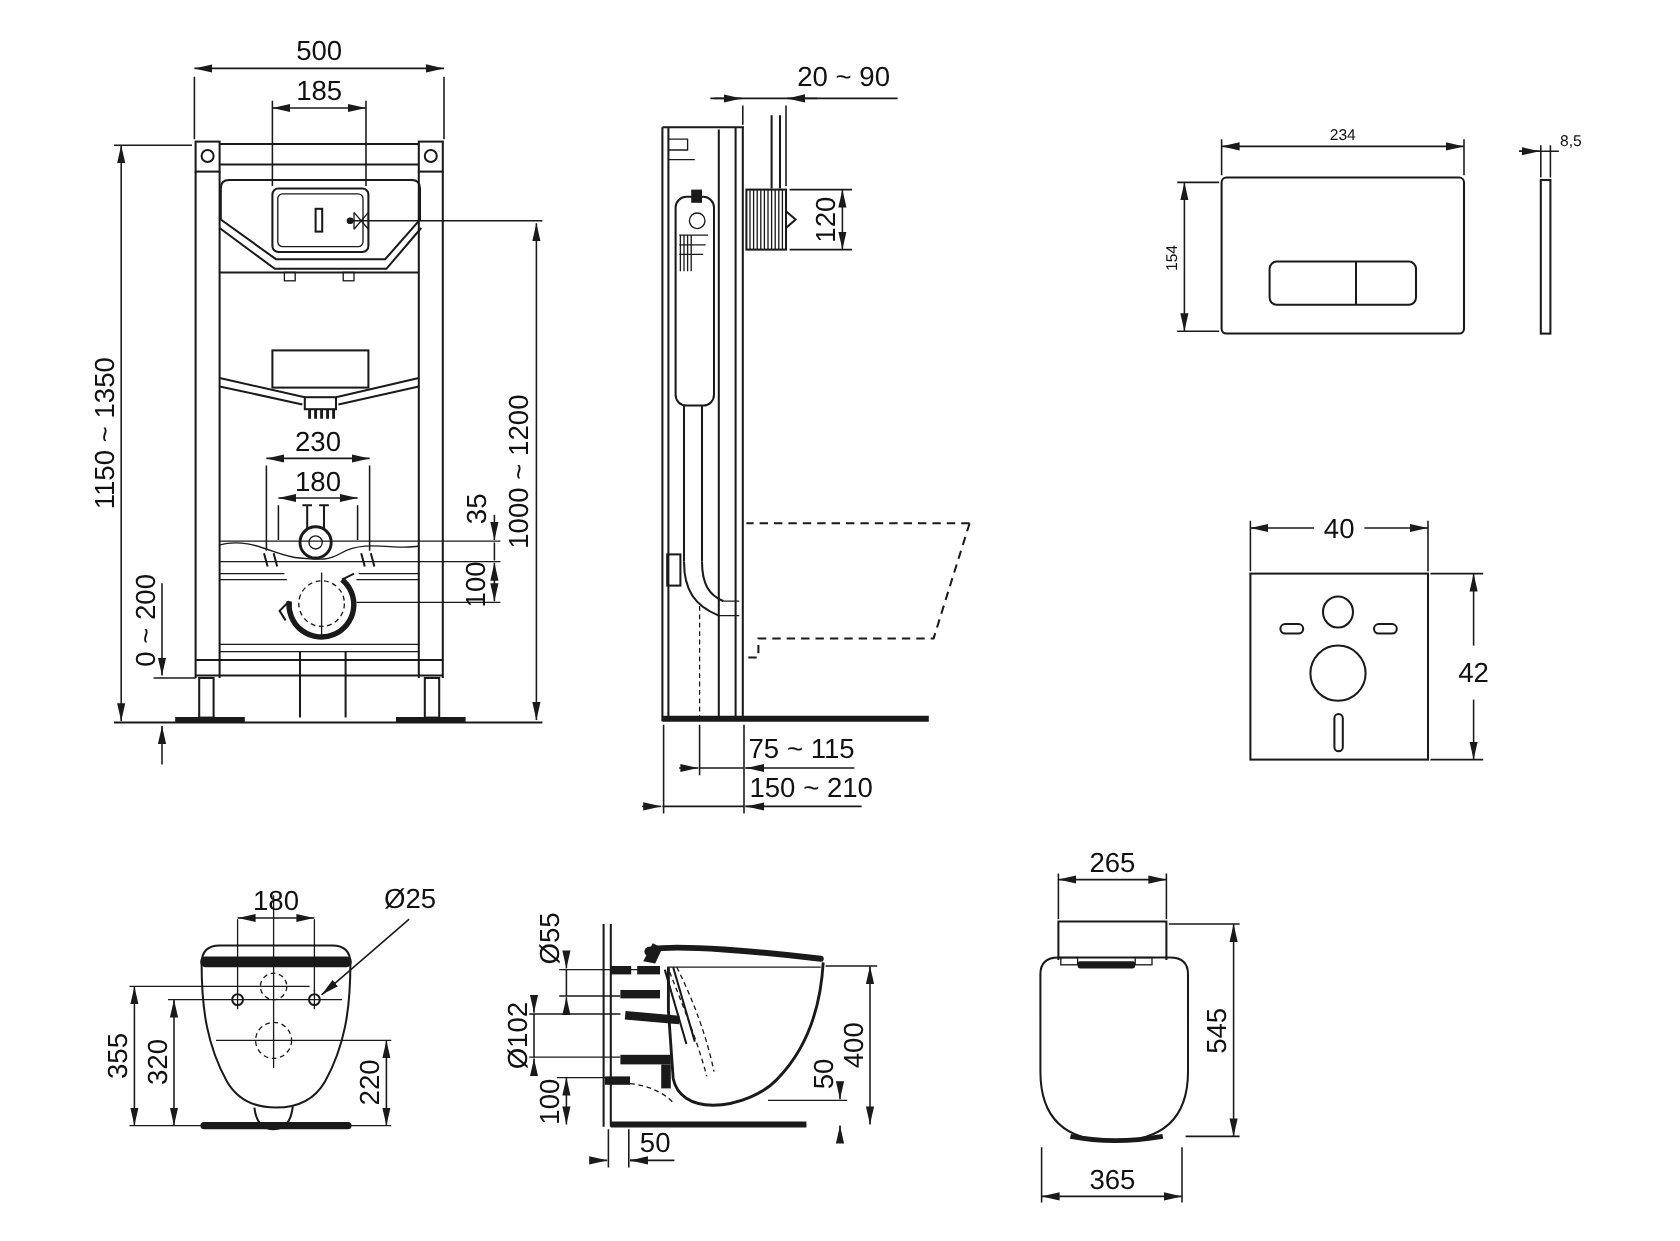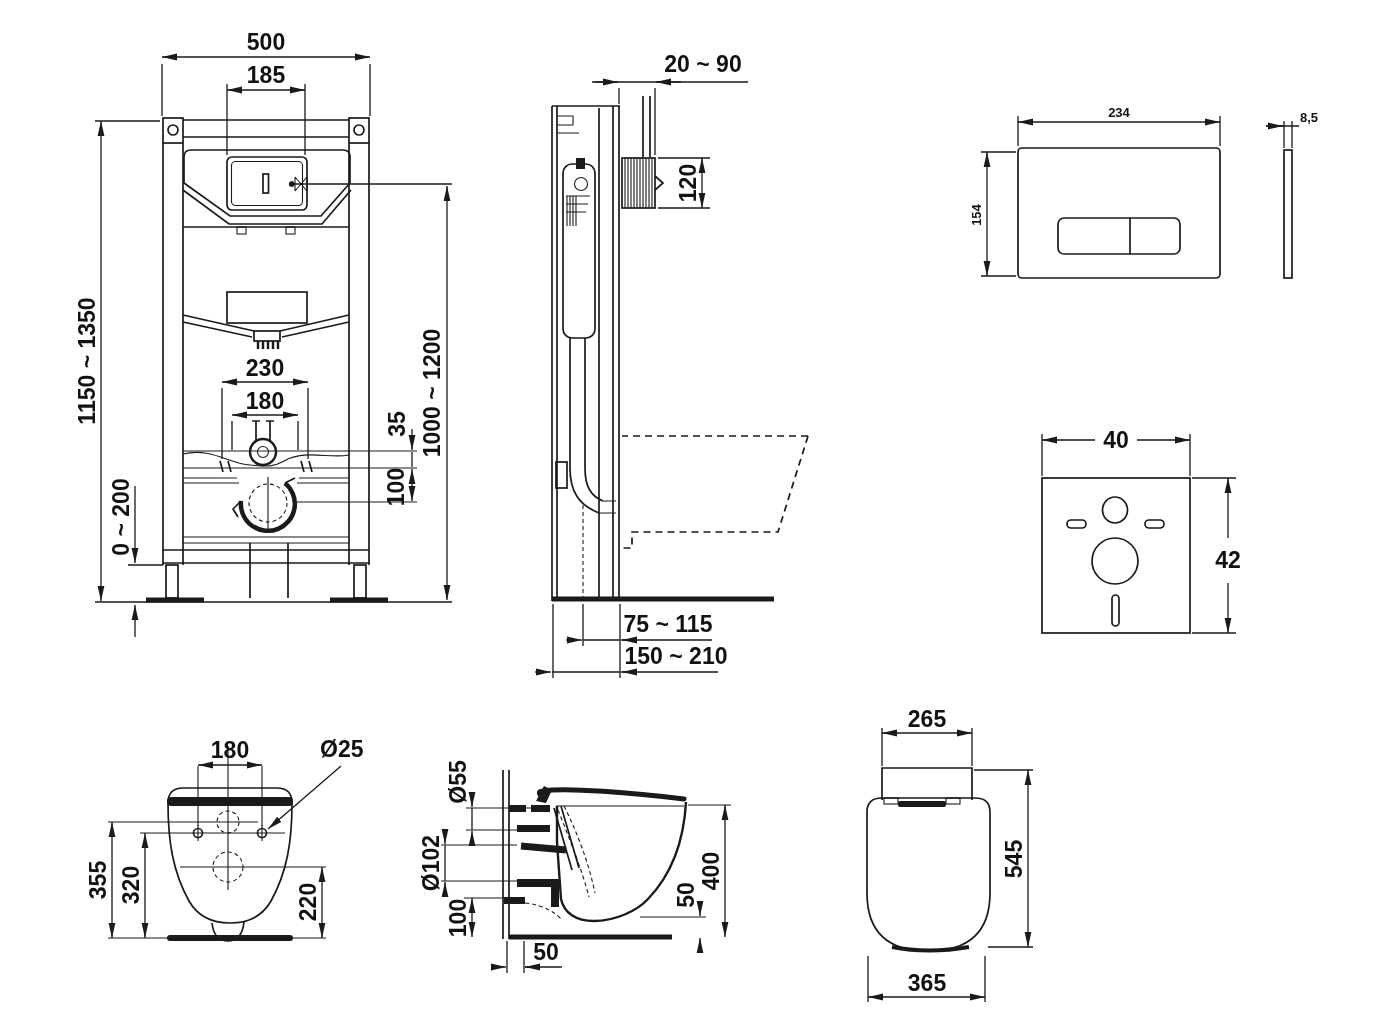--- a/index.html
+++ b/index.html
@@ -1,16 +1,16 @@
 <!DOCTYPE html>
 <html><head>
 <meta charset="utf-8">
 <style>
   html,body{margin:0;padding:0;background:#ffffff;}
-  .stage{width:1400px;height:1034px;position:relative;background:#ffffff;font-weight:bold;}
+  .stage{width:1400px;height:1034px;position:relative;background:#ffffff;}
   svg{display:block;}
   .ln{fill:none;stroke:#1a1a1a;stroke-width:1.7;}
   .ln2{fill:none;stroke:#1a1a1a;stroke-width:2.4;}
   .thn{fill:none;stroke:#1a1a1a;stroke-width:1.1;}
   .dim{fill:none;stroke:#1a1a1a;stroke-width:1.3;}
   .thk{fill:none;stroke:#1a1a1a;stroke-width:5;}
   .thk4{fill:none;stroke:#1a1a1a;stroke-width:4;}
   .clamp{fill:none;stroke:#1a1a1a;stroke-width:4.5;}
   .fillb{fill:#1a1a1a;stroke:none;}
   .dsh{stroke-dasharray:7 5;}

